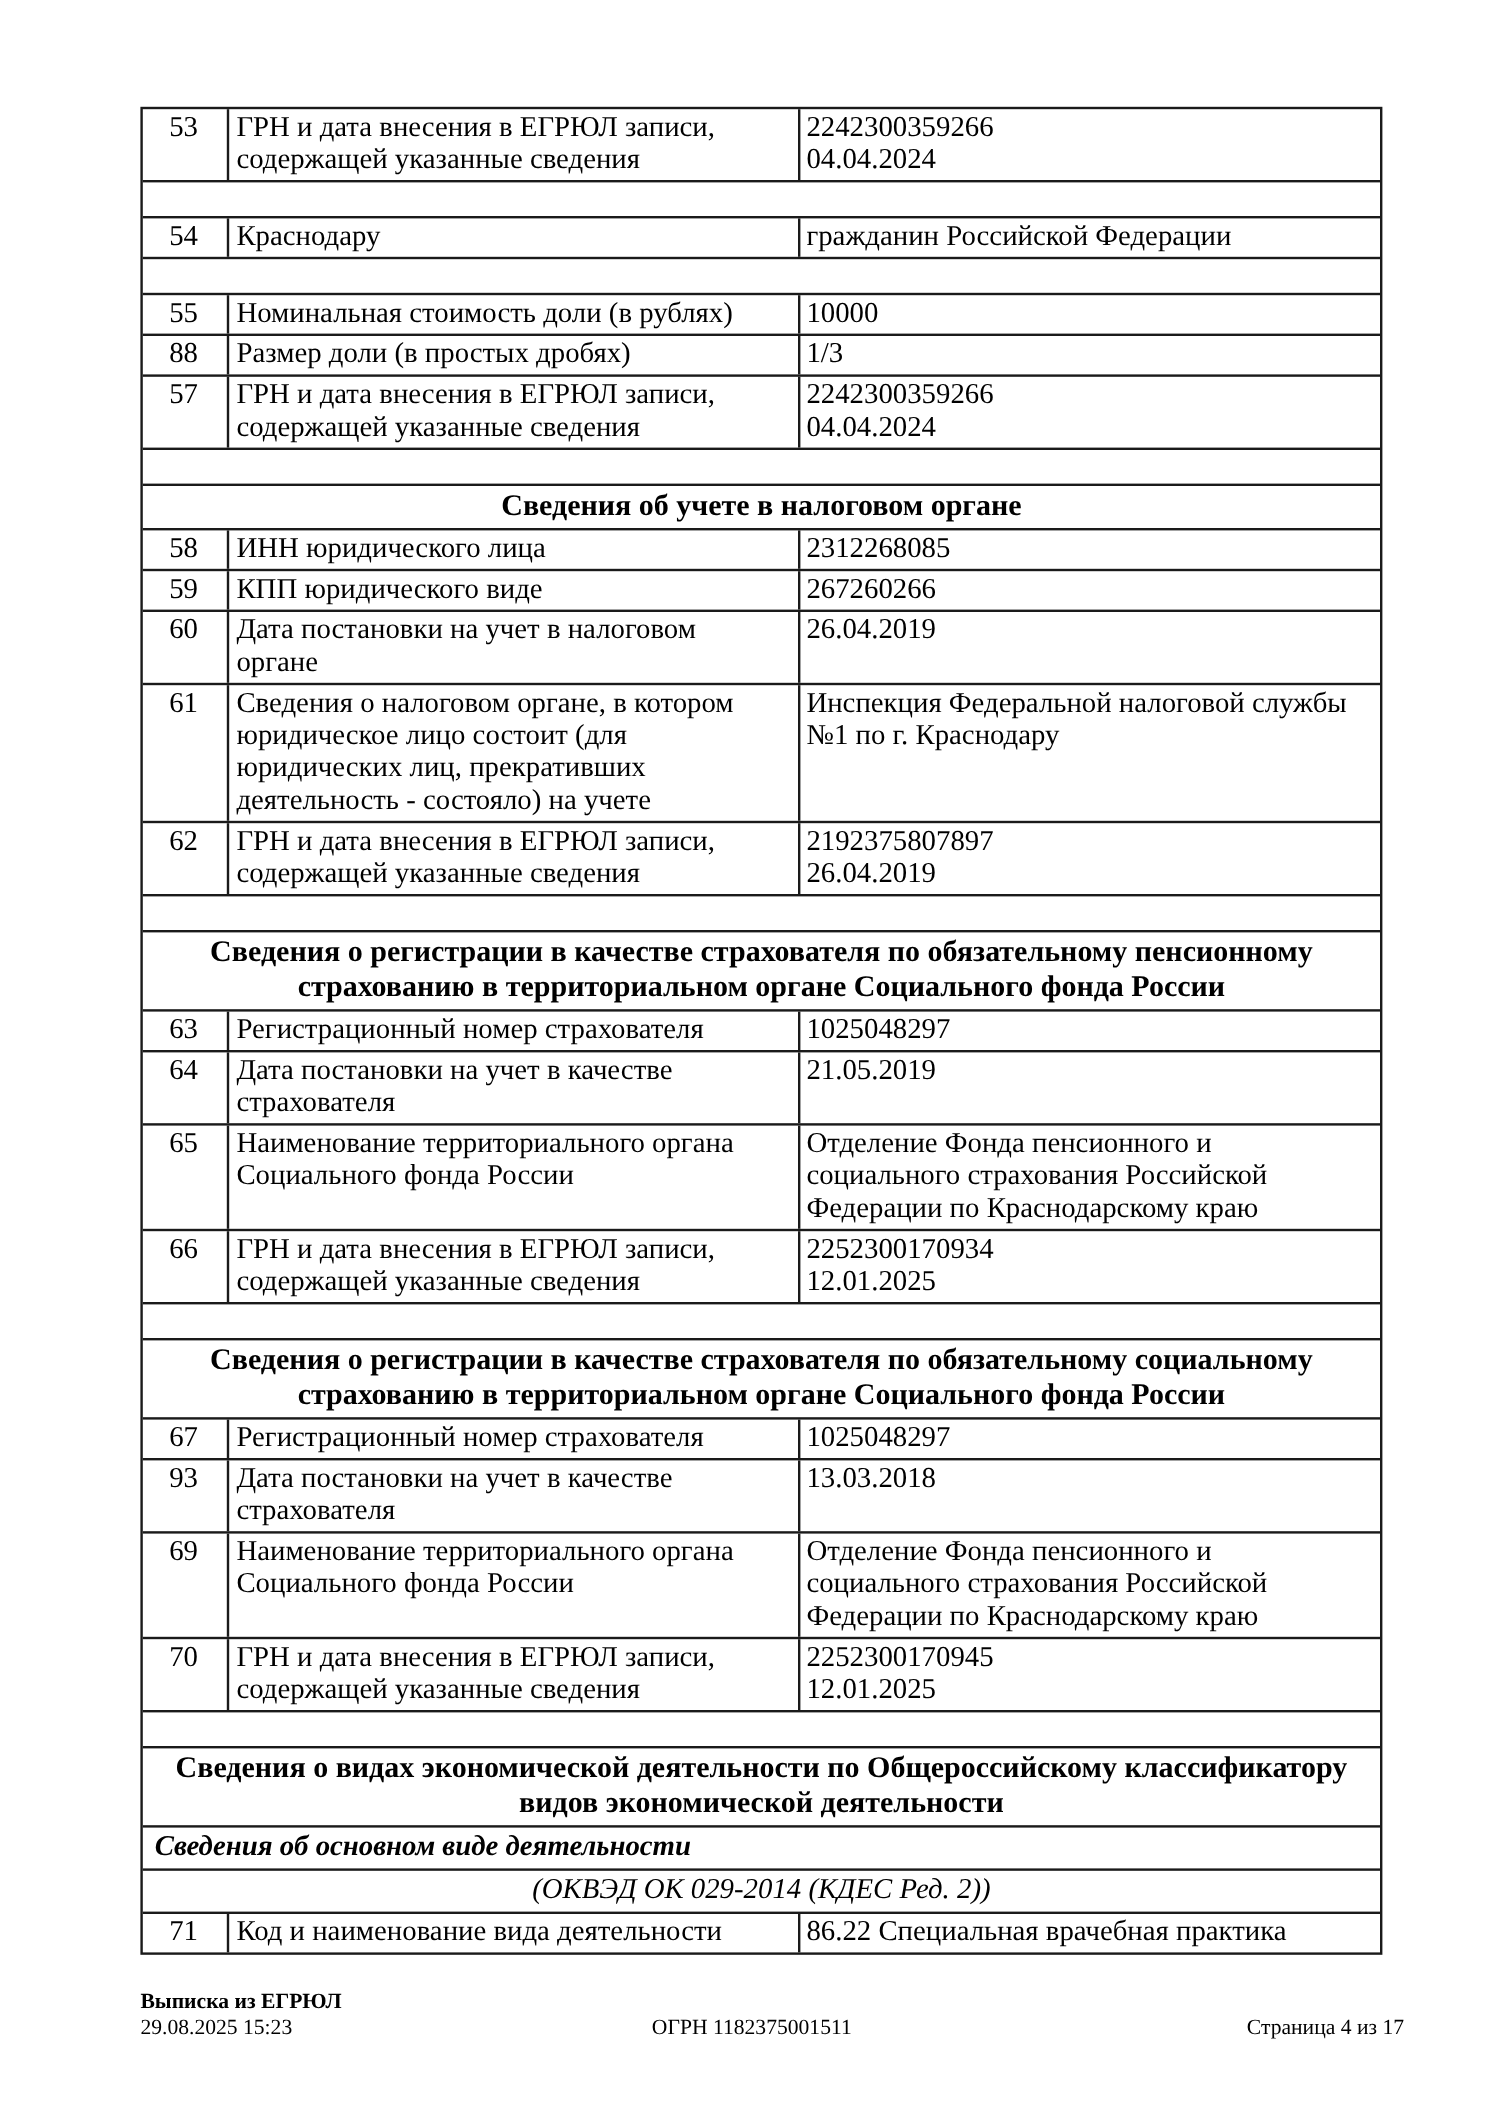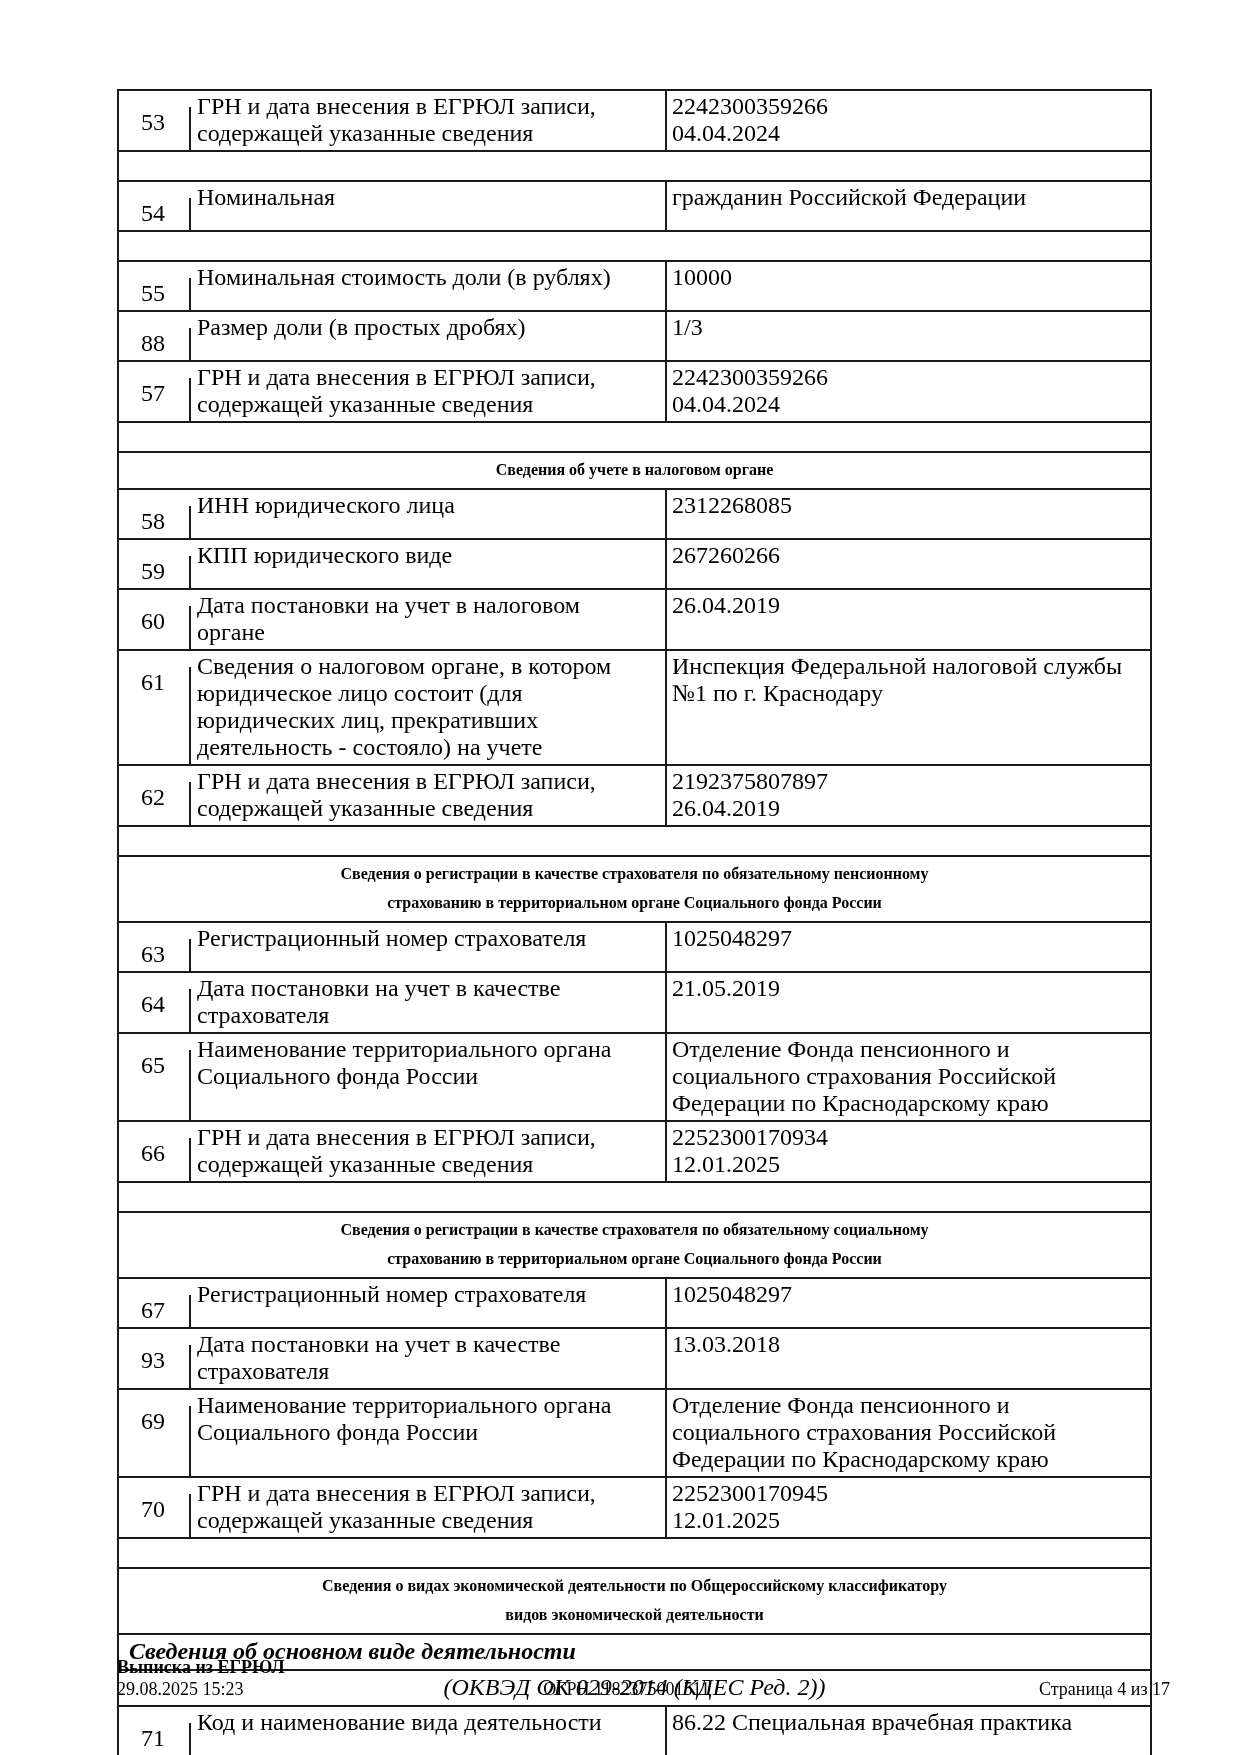--- a/index.html
+++ b/index.html
@@ -27,29 +27,29 @@
   .cell {
     font-size: 24px;
     line-height: 27px;
     padding: 2px 6px 3px 6px;
     box-sizing: border-box;
     white-space: pre-line;
   }
   .cell.num {
     text-align: center;
     border-right: 2px solid #1a1a1a;
-    padding-left: 2px; padding-right: 4px; margin-top: 16px;
+    padding-left: 2px; padding-right: 4px;
   }
   .cell.label { border-right: 2px solid #1a1a1a; }
   .cell.value { padding-left: 5px; }
   .row.spacer { height: 30px; }
   .row.header {
     text-align: center;
     font-weight: bold;
-    font-size: 16px;
+    font-size: 25px;
     line-height: 29px;
     padding: 2px 10px 4px 10px;
     white-space: pre-line;
   }
   .row.subheader_bold_italic {
     text-align: left;
     font-weight: bold;
     font-style: italic;
     font-size: 24px;
     line-height: 28px;
@@ -84,21 +84,21 @@
       <div class="row data">
         <div class="cell num">53</div>
         <div class="cell label">ГРН и дата внесения в ЕГРЮЛ записи,
 содержащей указанные сведения</div>
         <div class="cell value">2242300359266
 04.04.2024</div>
       </div>
       <div class="row spacer"></div>
       <div class="row data">
         <div class="cell num">54</div>
-        <div class="cell label">Номинальная</div>
+        <div class="cell label">Краснодару</div>
         <div class="cell value">гражданин Российской Федерации</div>
       </div>
       <div class="row spacer"></div>
       <div class="row data">
         <div class="cell num">55</div>
         <div class="cell label">Номинальная стоимость доли (в рублях)</div>
         <div class="cell value">10000</div>
       </div>
       <div class="row data">
         <div class="cell num">88</div>

